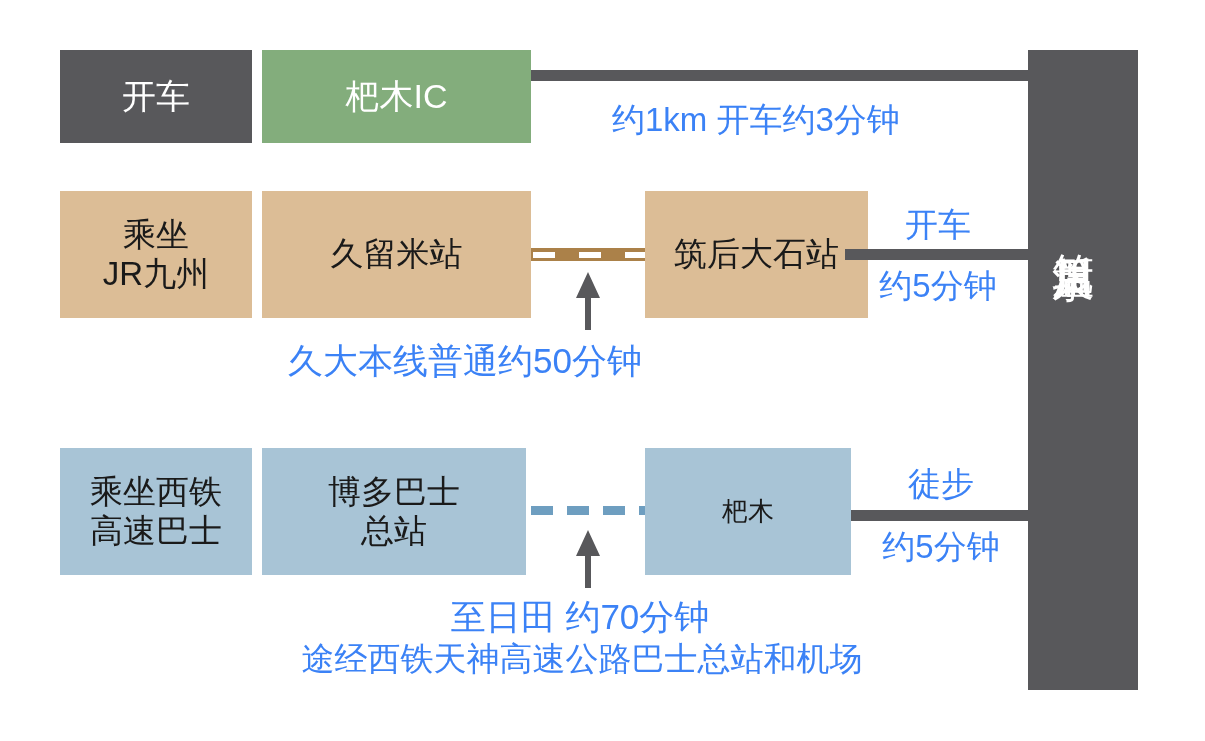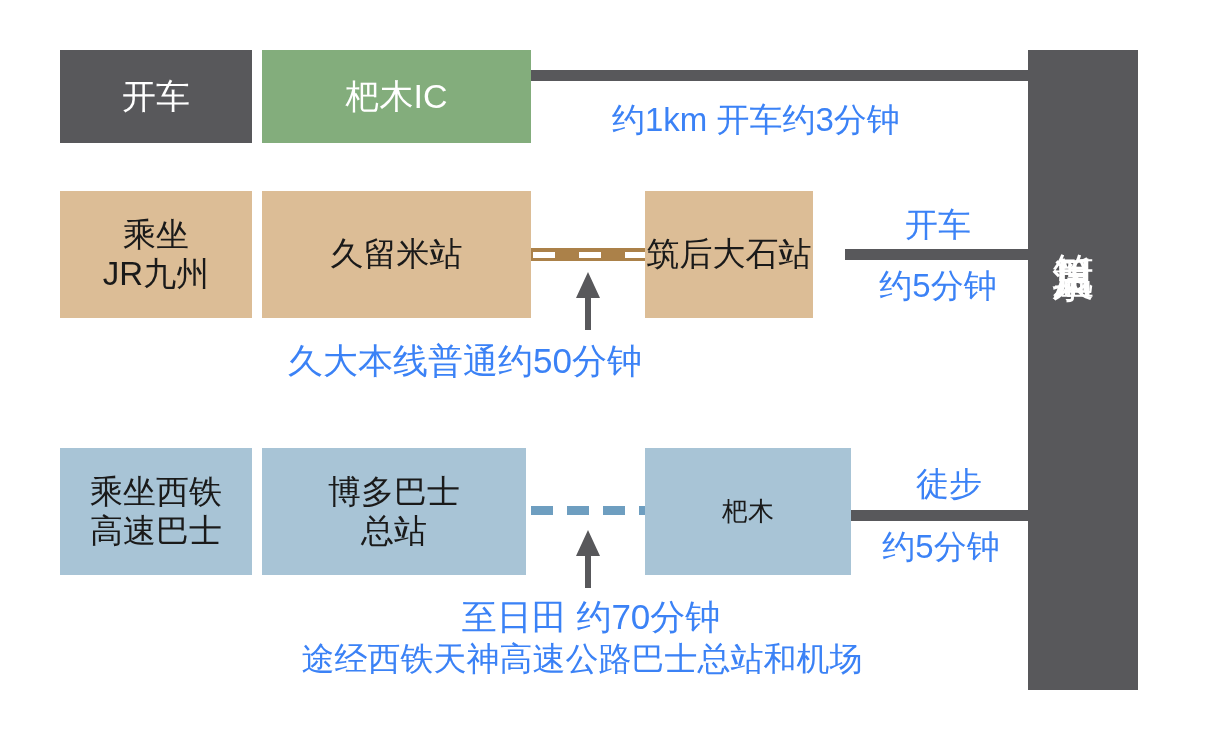--- a/index.html
+++ b/index.html
@@ -118,21 +118,21 @@
 JR九州</div>
 
   <div class="box node-tan" style="left:262px; top:191px; width:269px; height:127px; font-size:33px;">久留米站</div>
 
   <div class="rail" style="left:531px; top:248px; width:114px; height:13px; padding:0 2px;">
     <span class="tie"></span>
     <span class="tie"></span>
     <span class="tie"></span>
   </div>
 
-  <div class="box node-tan" style="left:645px; top:191px; width:168px; height:127px; font-size:33px;">筑后大石站</div>
+  <div class="box node-tan" style="left:645px; top:191px; width:223px; height:127px; font-size:33px;">筑后大石站</div>
 
   <div class="hline" style="left:845px; top:249px; width:186px; height:11px;"></div>
 
   <div class="label" style="left:845px; top:205px; width:186px; text-align:center; font-size:33px;">开车</div>
 
   <div class="label" style="left:845px; top:266px; width:186px; text-align:center; font-size:33px;">约5分钟</div>
 
   <svg class="arrow-up" style="left:573px; top:272px;" width="30" height="58" viewBox="0 0 30 58">
     <polygon points="15,0 27,26 18,26 18,58 12,58 12,26 3,26" fill="#58585b"></polygon>
   </svg>
@@ -144,29 +144,29 @@
 
   <div class="box node-blue" style="left:262px; top:448px; width:264px; height:127px; font-size:33px;">博多巴士
 总站</div>
 
   <div class="dashline" style="left:531px; top:506px; width:118px;"></div>
 
   <div class="box node-blue" style="left:645px; top:448px; width:206px; height:127px; font-size:26px;">杷木</div>
 
   <div class="hline" style="left:851px; top:510px; width:180px; height:11px;"></div>
 
-  <div class="label" style="left:851px; top:464px; width:180px; text-align:center; font-size:33px;padding-left:8px;">徒步</div>
+  <div class="label" style="left:851px; top:464px; width:180px; text-align:center; font-size:33px;">徒步</div>
 
   <div class="label" style="left:851px; top:527px; width:180px; text-align:center; font-size:33px;">约5分钟</div>
 
   <svg class="arrow-up" style="left:573px; top:530px;" width="30" height="58" viewBox="0 0 30 58">
     <polygon points="15,0 27,26 18,26 18,58 12,58 12,26 3,26" fill="#58585b"></polygon>
   </svg>
 
-  <div class="label" style="left:291px; top:596px; width:600px; text-align:center; font-size:35px;">至日田    约70分钟</div>
+  <div class="label" style="left:280px; top:596px; width:600px; text-align:center; font-size:35px;">至日田    约70分钟</div>
 
   <div class="label" style="left:232px; top:639px; width:700px; text-align:center; font-size:33px;">途经西铁天神高速公路巴士总站和机场</div>
 
   <div class="dest-bar" style="left:1028px; top:50px; width:110px; height:640px;"></div>
 
   <div class="dest-text" style="left:1052px; top:220px; font-size:42px;">筑后川温泉</div>
 
 </div>
 
 </body></html>

